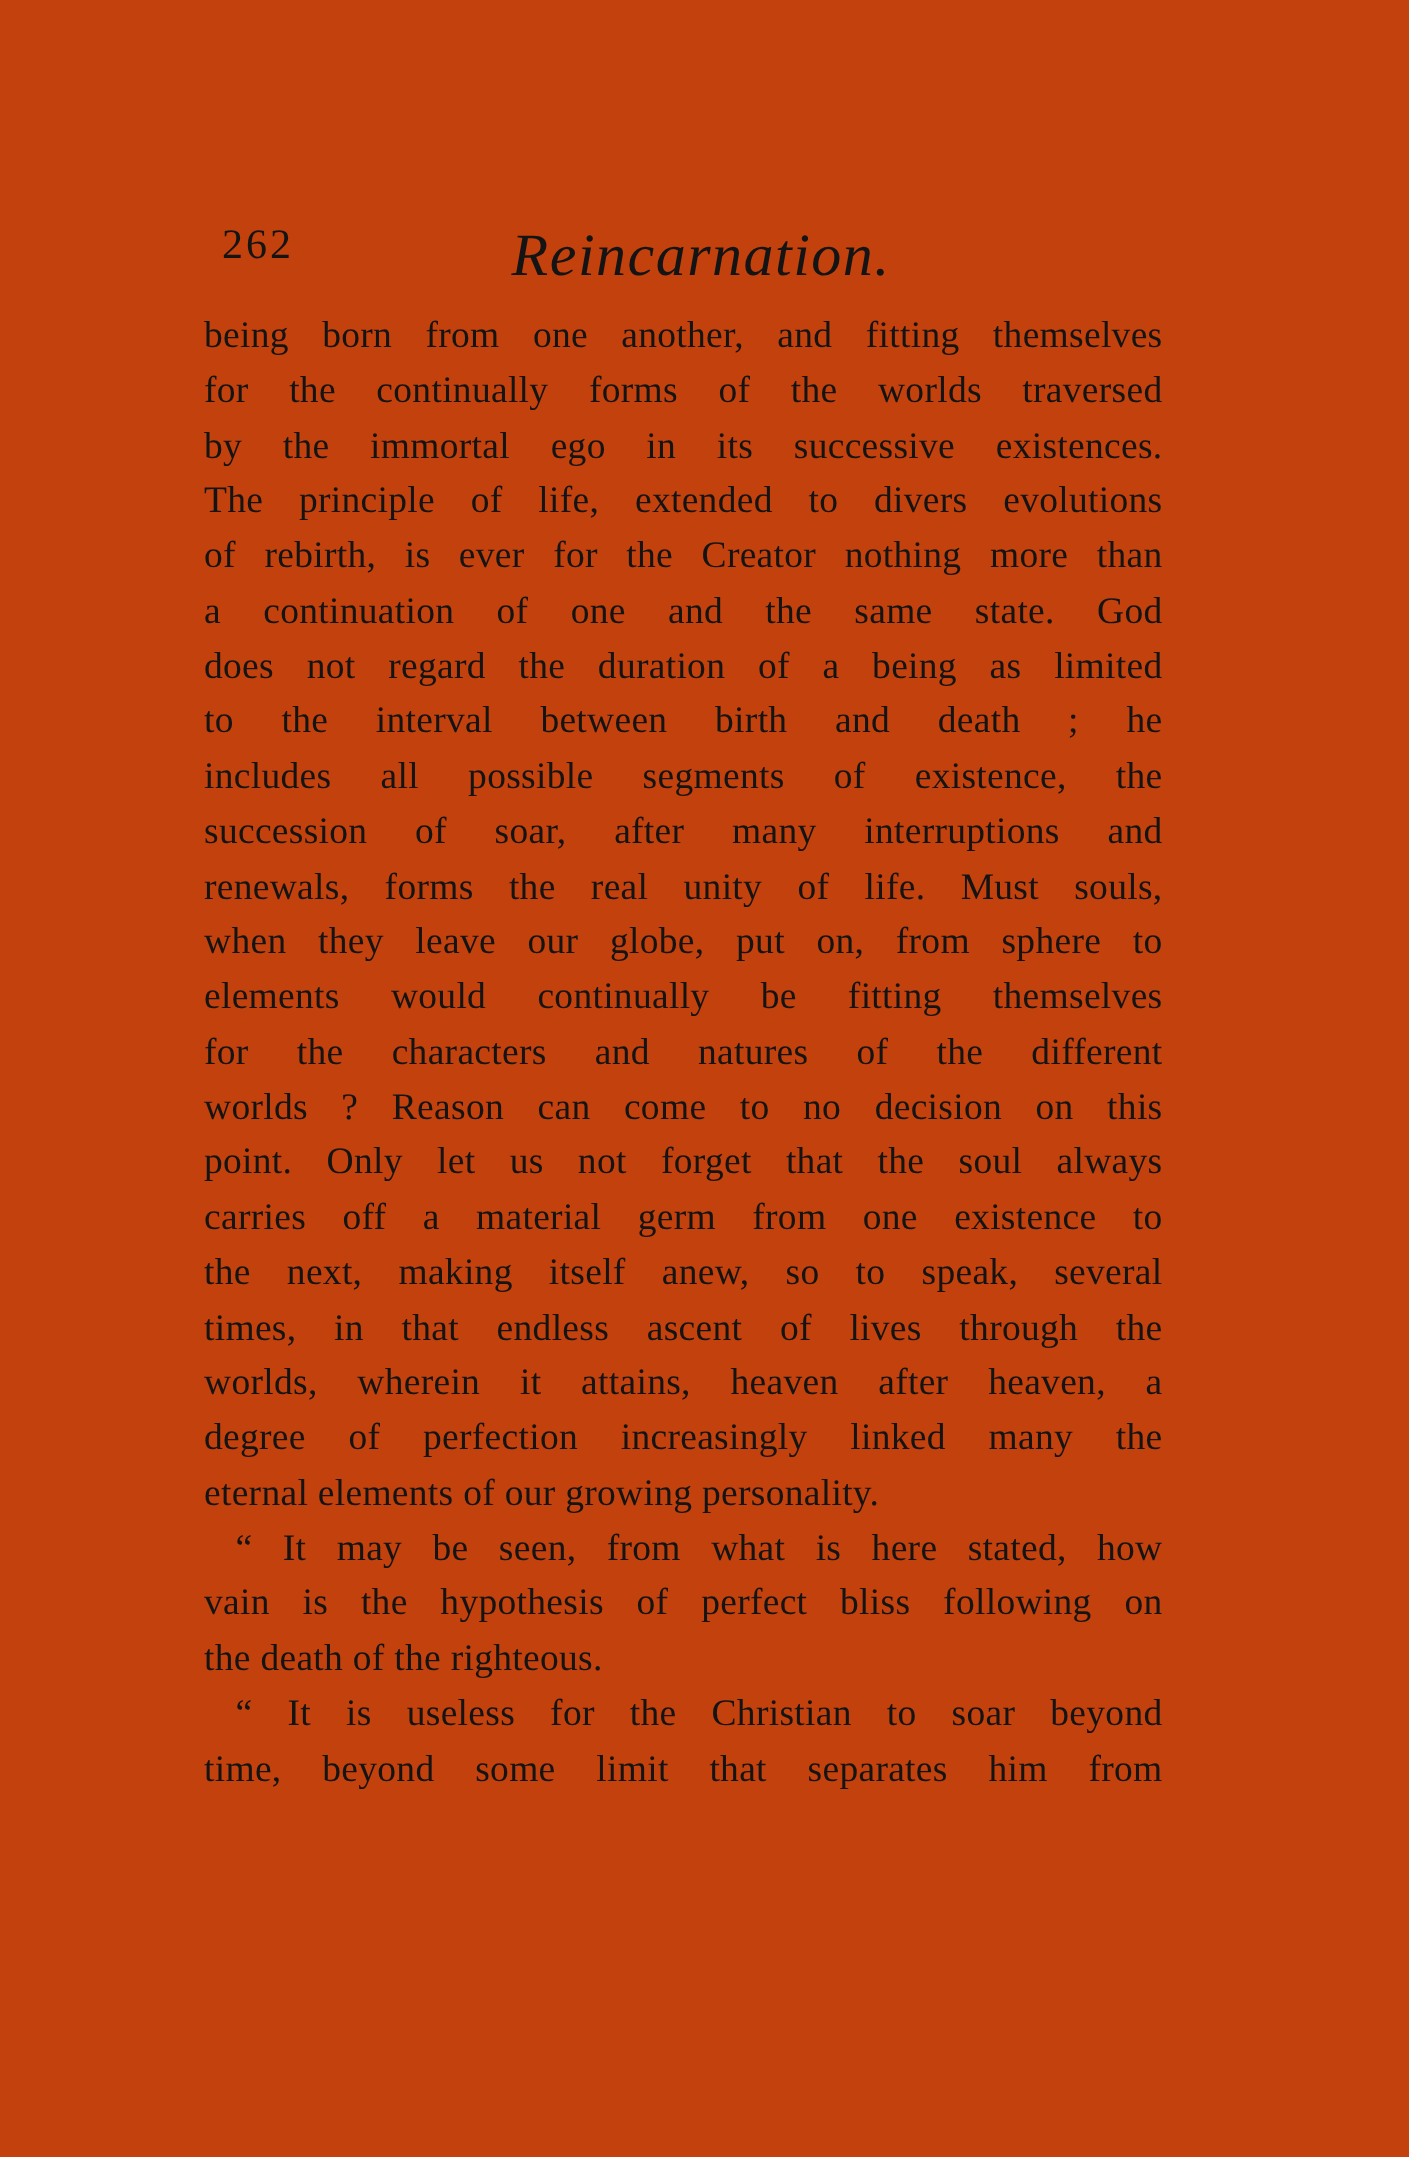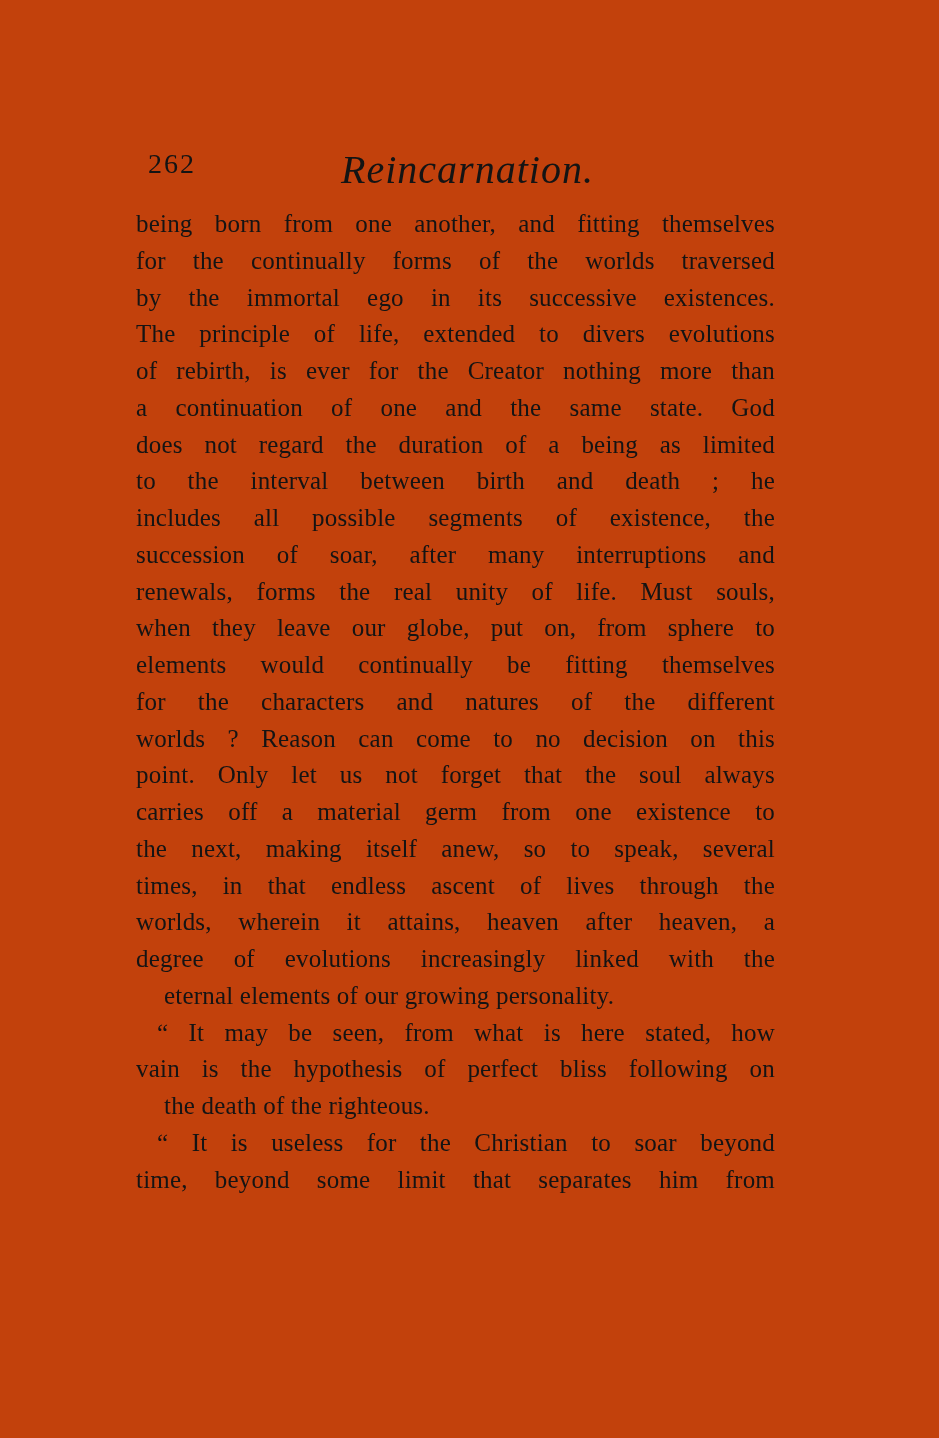--- a/index.html
+++ b/index.html
@@ -51,21 +51,20 @@
     line-height: 36.75px;
     height: 36.75px;
     white-space: nowrap;
     text-align: justify;
     text-align-last: justify;
     letter-spacing: 0.2px;
   }
   .line.left {
     text-align: right;
     text-align-last: left;
-    margin-left: 28px;
   }
   .line.indent {
     padding-left: 21px;
   }
 </style>
 </head>
 <body>
 
 <div class="page">
 
@@ -88,21 +87,21 @@
     <div class="line">renewals, forms the real unity of life. Must souls,</div>
     <div class="line">when they leave our globe, put on, from sphere to</div>
     <div class="line">elements would continually be fitting themselves</div>
     <div class="line">for the characters and natures of the different</div>
     <div class="line">worlds ? Reason can come to no decision on this</div>
     <div class="line">point. Only let us not forget that the soul always</div>
     <div class="line">carries off a material germ from one existence to</div>
     <div class="line">the next, making itself anew, so to speak, several</div>
     <div class="line">times, in that endless ascent of lives through the</div>
     <div class="line">worlds, wherein it attains, heaven after heaven, a</div>
-    <div class="line">degree of evolutions increasingly linked with the</div>
+    <div class="line">degree of perfection increasingly linked many the</div>
     <div class="line left">eternal elements of our growing personality.</div>
     <div class="line indent">“ It may be seen, from what is here stated, how</div>
     <div class="line">vain is the hypothesis of perfect bliss following on</div>
     <div class="line left">the death of the righteous.</div>
     <div class="line indent">“ It is useless for the Christian to soar beyond</div>
     <div class="line">time, beyond some limit that separates him from</div>
   </div>
 
 </div>
 

